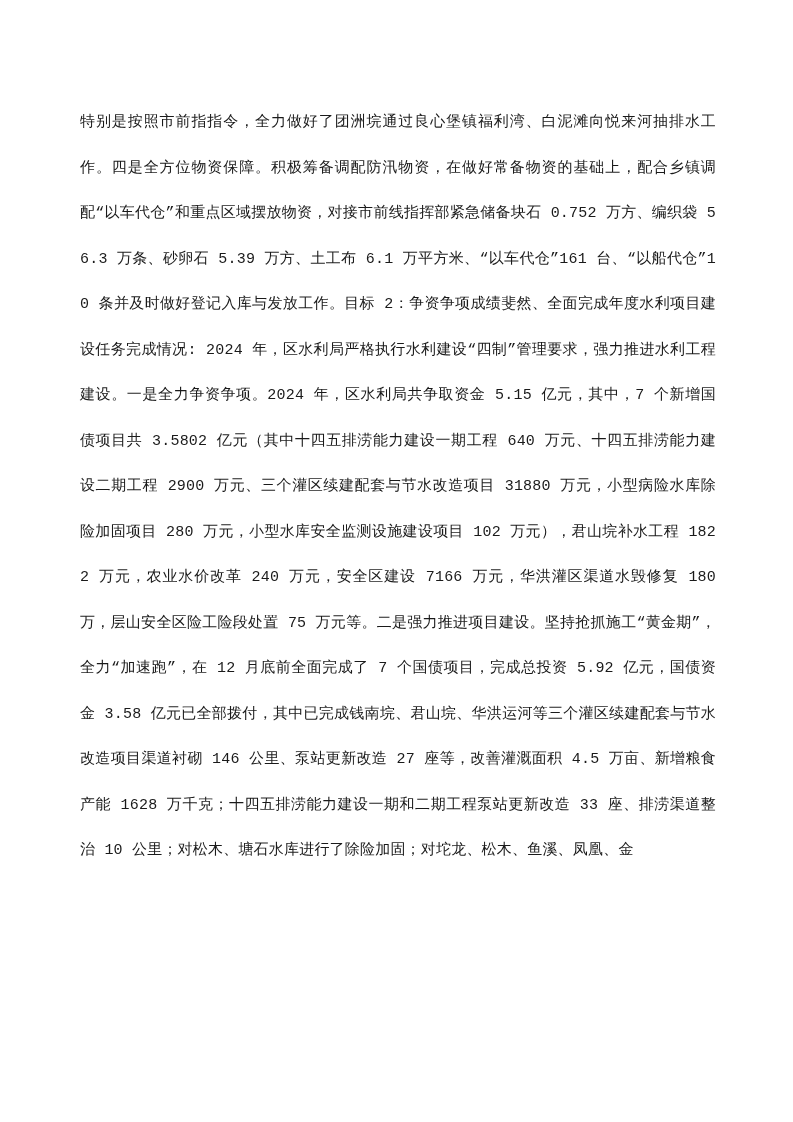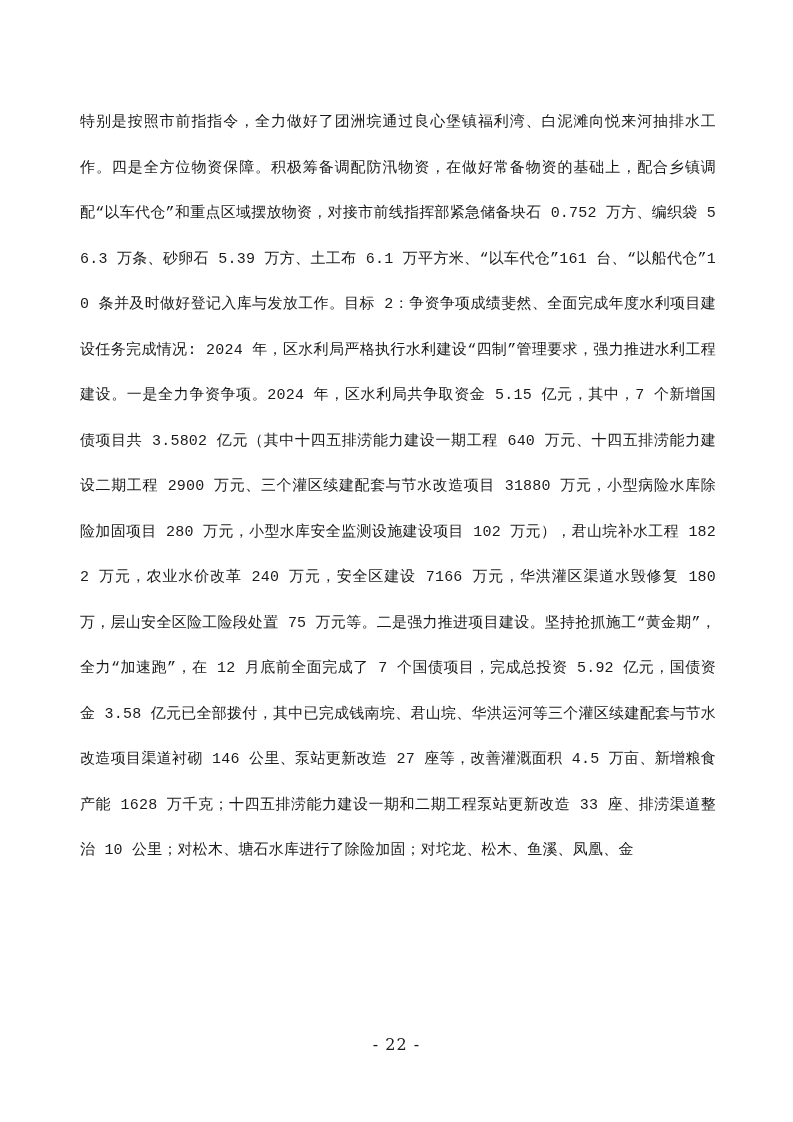--- a/index.html
+++ b/index.html
@@ -46,14 +46,13 @@
     letter-spacing: 1px;
   }
 </style>
 </head>
 <body>
 
 <div class="page">
   <div class="page-inner">
     <p class="doc-body">特别是按照市前指指令，全力做好了团洲垸通过良心堡镇福利湾、白泥滩向悦来河抽排水工作。四是全方位物资保障。积极筹备调配防汛物资，在做好常备物资的基础上，配合乡镇调配“以车代仓”和重点区域摆放物资，对接市前线指挥部紧急储备块石 0.752 万方、编织袋 56.3 万条、砂卵石 5.39 万方、土工布 6.1 万平方米、“以车代仓”161 台、“以船代仓”10 条并及时做好登记入库与发放工作。目标 2：争资争项成绩斐然、全面完成年度水利项目建设任务完成情况: 2024 年，区水利局严格执行水利建设“四制”管理要求，强力推进水利工程建设。一是全力争资争项。2024 年，区水利局共争取资金 5.15 亿元，其中，7 个新增国债项目共 3.5802 亿元（其中十四五排涝能力建设一期工程 640 万元、十四五排涝能力建设二期工程 2900 万元、三个灌区续建配套与节水改造项目 31880 万元，小型病险水库除险加固项目 280 万元，小型水库安全监测设施建设项目 102 万元），君山垸补水工程 1822 万元，农业水价改革 240 万元，安全区建设 7166 万元，华洪灌区渠道水毁修复 180 万，层山安全区险工险段处置 75 万元等。二是强力推进项目建设。坚持抢抓施工“黄金期”，全力“加速跑”，在 12 月底前全面完成了 7 个国债项目，完成总投资 5.92 亿元，国债资金 3.58 亿元已全部拨付，其中已完成钱南垸、君山垸、华洪运河等三个灌区续建配套与节水改造项目渠道衬砌 146 公里、泵站更新改造 27 座等，改善灌溉面积 4.5 万亩、新增粮食产能 1628 万千克；十四五排涝能力建设一期和二期工程泵站更新改造 33 座、排涝渠道整治 10 公里；对松木、塘石水库进行了除险加固；对坨龙、松木、鱼溪、凤凰、金</p>
   </div>
-  <div class="page-number">- 22 -</div>
 </div>
 
 </body></html>

